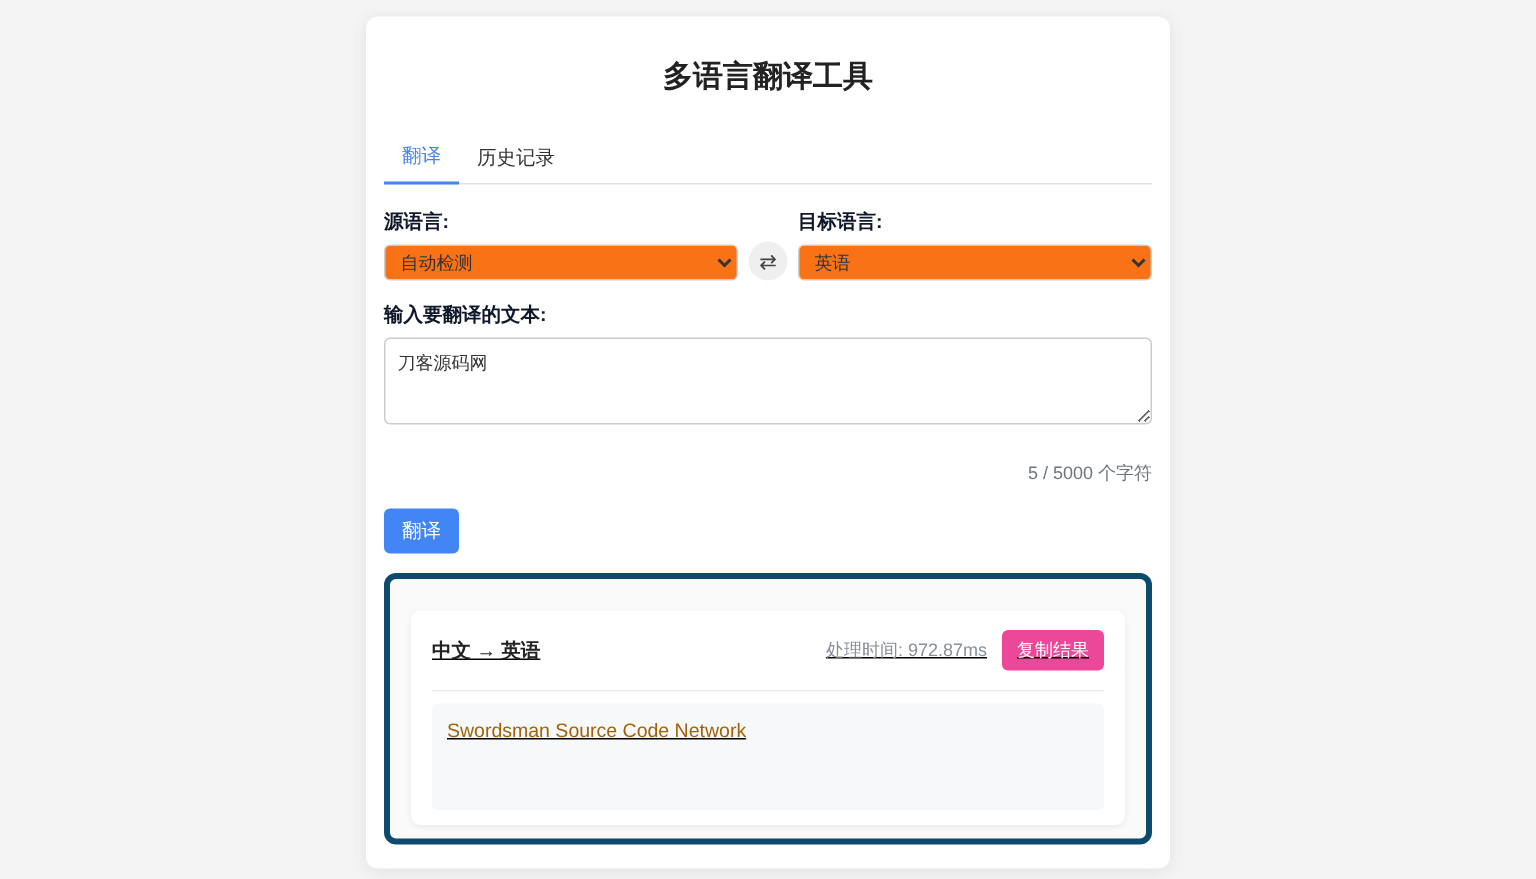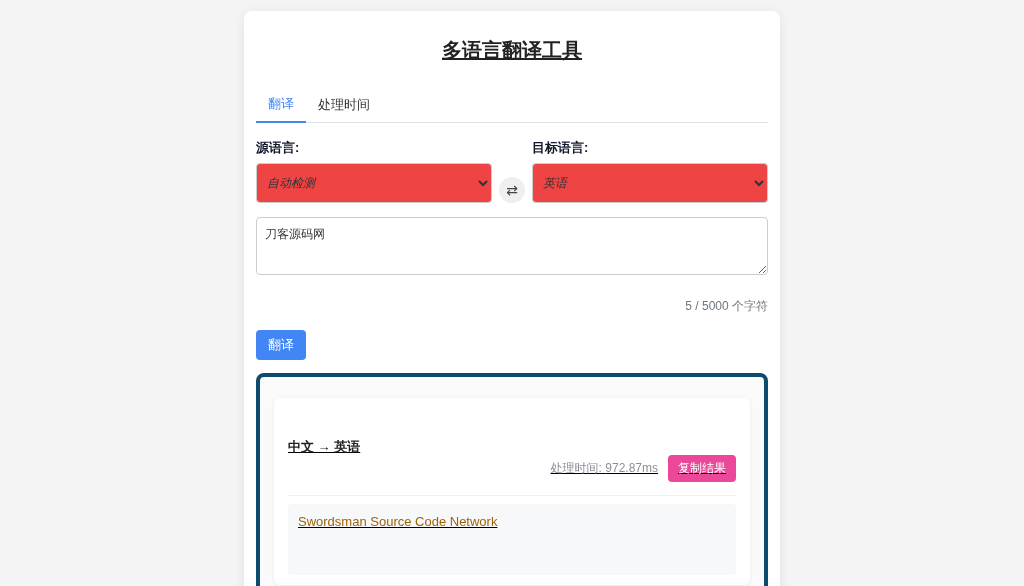--- a/index.html
+++ b/index.html
@@ -19,21 +19,20 @@
     box-shadow: 0 2px 12px rgba(0,0,0,0.08);
     padding: 26px 12px 16px 12px;
     min-height: 471px;
   }
   .page-title {
     text-align: center;
     font-size: 20px;
     font-weight: bold;
     color: #222;
     margin: 0 0 24px 0;
-    text-decoration: underline;
   }
   .tabs {
     display: flex;
     border-bottom: 1px solid #dee2e6;
   }
   .tab {
     padding: 7px 12px 8px 12px;
     font-size: 13px;
     color: #333;
     cursor: pointer;
@@ -54,29 +53,28 @@
   .lang-col { flex: 1; }
   .field-label {
     display: block;
     font-size: 13px;
     font-weight: bold;
     color: #0f172a;
     margin-bottom: 6px;
   }
   .lang-select {
     width: 100%;
-    height: 40px;
+    height: 24px;
     font-size: 12px;
     color: #333;
     border: 1px solid #ccc;
     border-radius: 4px;
-    background: #ef4444;
+    background: #f97316;
     padding: 0 6px;
     font-family: inherit;
-    font-style: italic;
   }
   .swap-btn {
     width: 26px;
     height: 26px;
     min-width: 26px;
     border-radius: 50%;
     border: none;
     background: #efefef;
     color: #444;
     font-size: 14px;
@@ -137,21 +135,20 @@
     border-bottom: 1px solid #eee;
   }
   .result-langpair {
     font-size: 13px;
     font-weight: bold;
     color: #222;
   }
   .result-meta {
     display: flex;
     align-items: center;
-    margin-top: 44px;
   }
   .processing-time {
     font-size: 12px;
     color: #8a8f98;
     margin-right: 10px;
   }
   .copy-btn {
     background: #ec4899;
     color: #fff;
     font-size: 12px;
@@ -172,41 +169,42 @@
   }
 </style>
 </head>
 <body>
 
 <div class="card">
   <h1 class="page-title">多语言翻译工具</h1>
 
   <div class="tabs">
     <button class="tab active">翻译</button>
-    <button class="tab">处理时间</button>
+    <button class="tab">历史记录</button>
   </div>
 
   <div class="form-area">
     <div class="lang-row">
       <div class="lang-col">
         <label class="field-label">源语言:</label>
         <select class="lang-select">
           <option>自动检测</option>
         </select>
       </div>
       <button class="swap-btn"><span>⇄</span></button>
       <div class="lang-col">
         <label class="field-label">目标语言:</label>
         <select class="lang-select">
           <option>英语</option>
         </select>
       </div>
     </div>
 
     <div class="input-section">
+      <label class="field-label">输入要翻译的文本:</label>
       <textarea class="text-input" style="">刀客源码网</textarea>
       <div class="char-count">5 / 5000 个字符</div>
     </div>
 
     <button class="translate-btn">翻译</button>
   </div>
 
   <div class="result-container">
     <div class="result-card">
       <div class="result-header">

